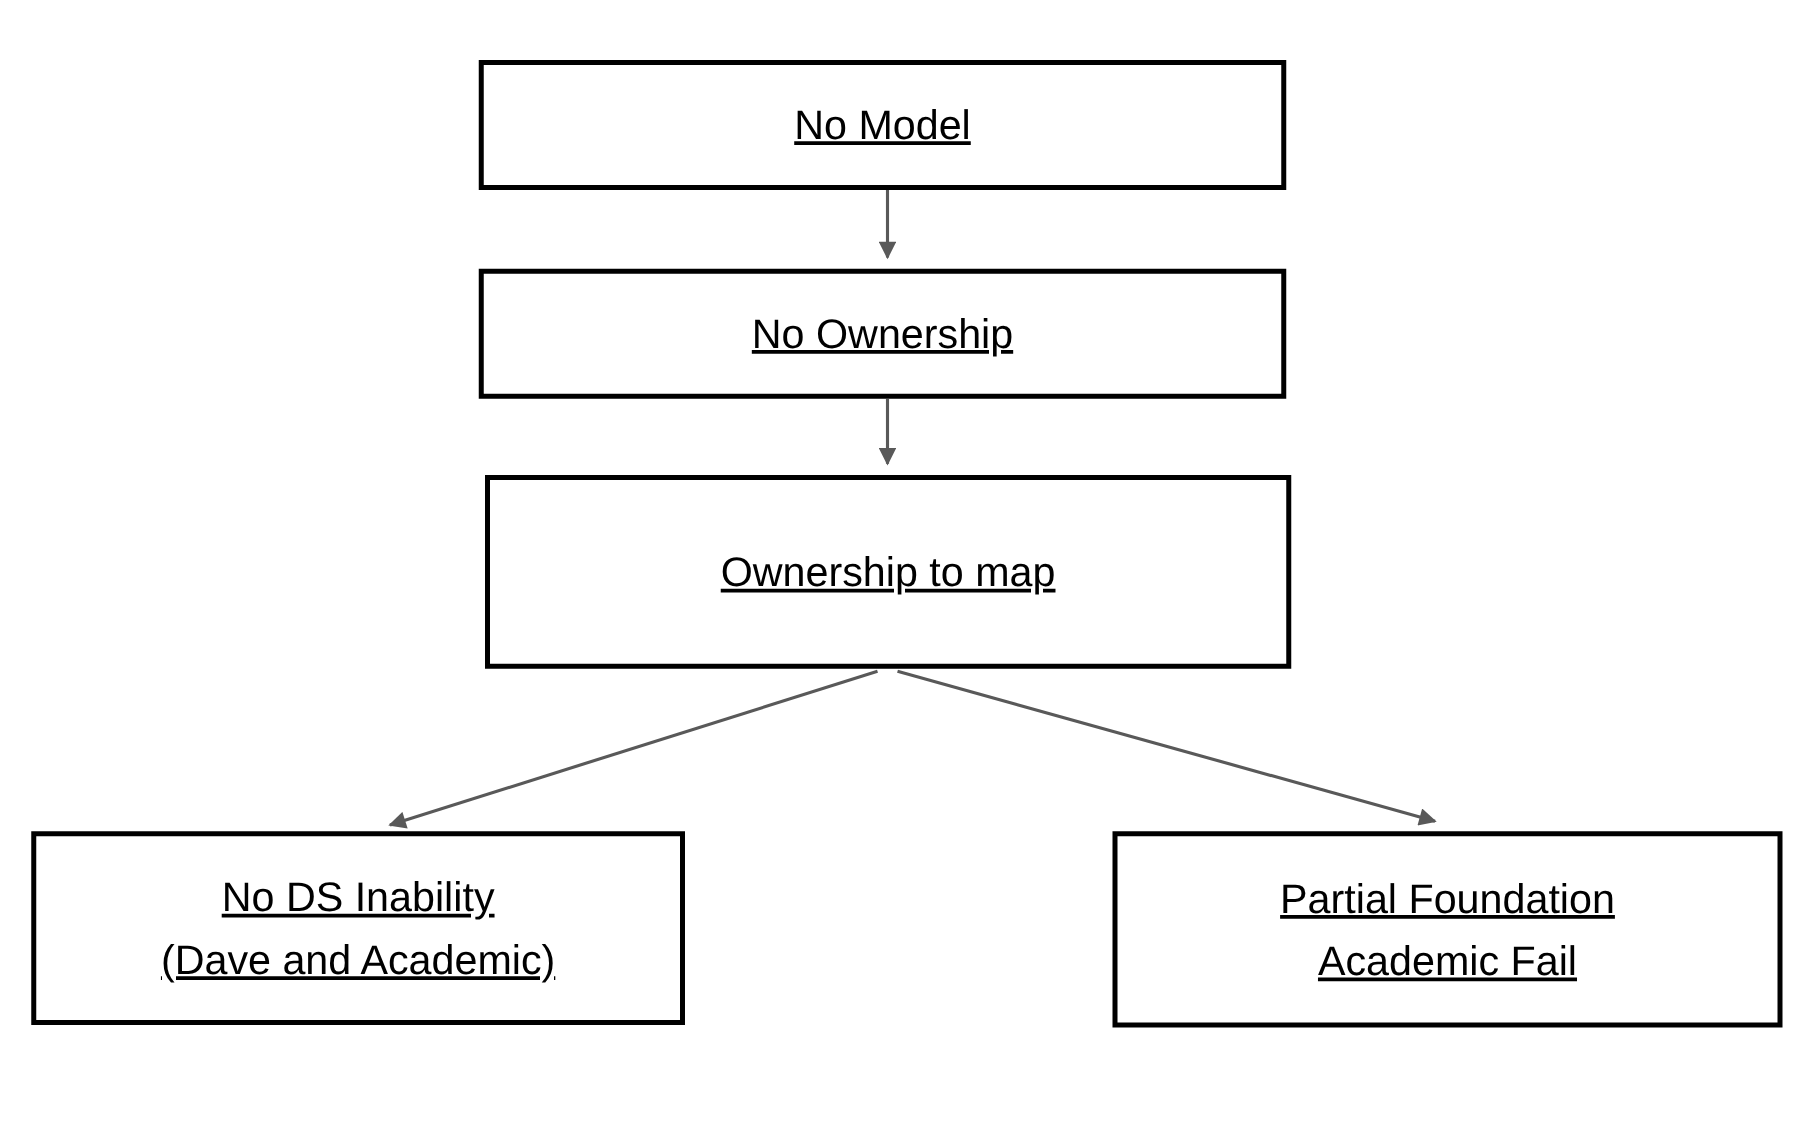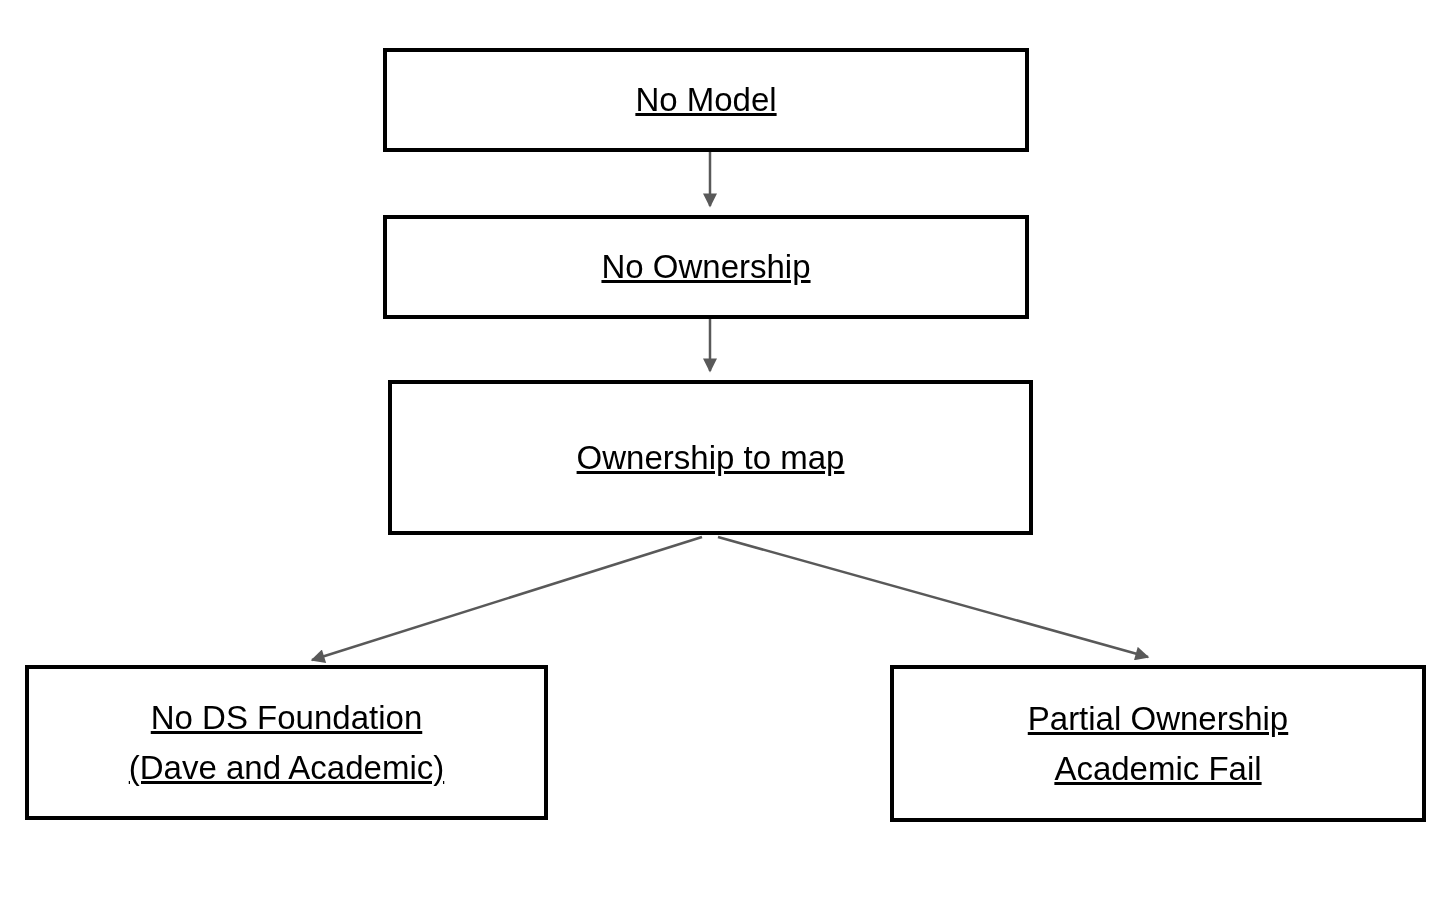--- a/index.html
+++ b/index.html
@@ -71,22 +71,22 @@
 
   <div class="node" id="node-no-ownership">
     <span>No Ownership</span>
   </div>
 
   <div class="node" id="node-inability">
     <span>Ownership to map</span>
   </div>
 
   <div class="node" id="node-no-ds">
-    <span>No DS Foundation</span>
+    <span>No DS Inability</span>
     <span>(Dave and Academic)</span>
   </div>
 
   <div class="node" id="node-partial">
-    <span>Partial Ownership</span>
+    <span>Partial Foundation</span>
     <span>Academic Fail</span>
   </div>
 
 </div>
 
 </body></html>

